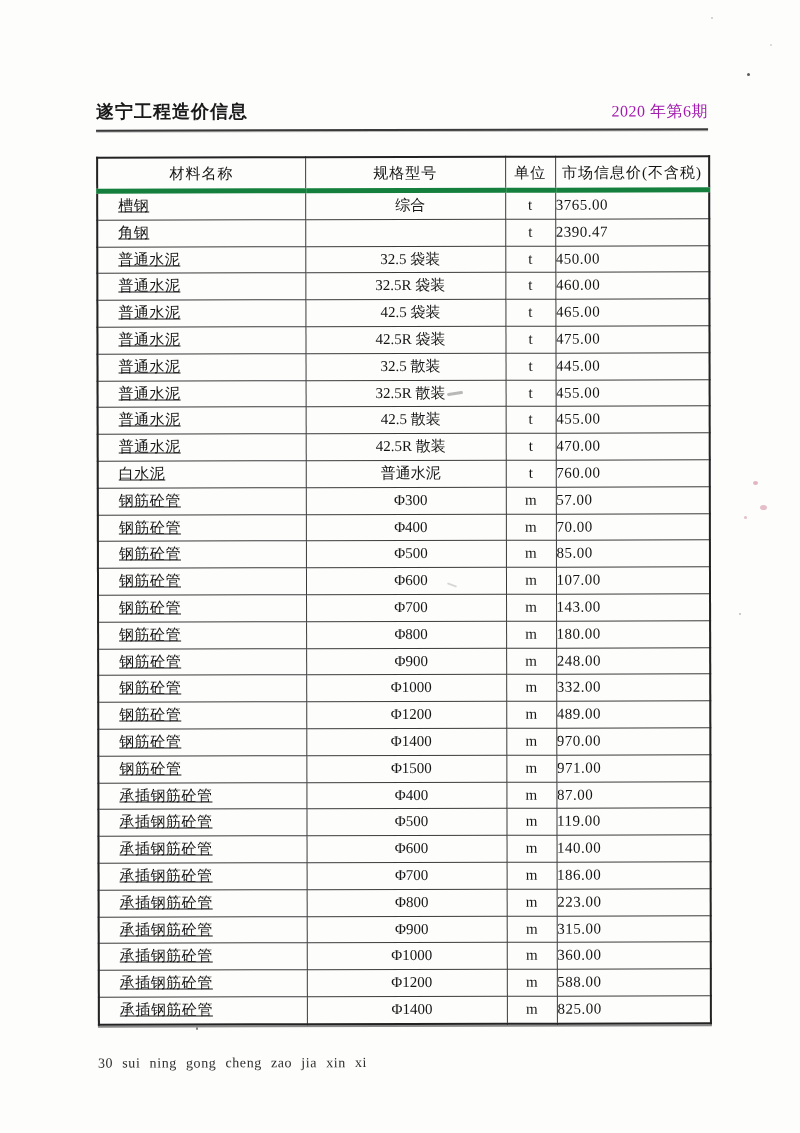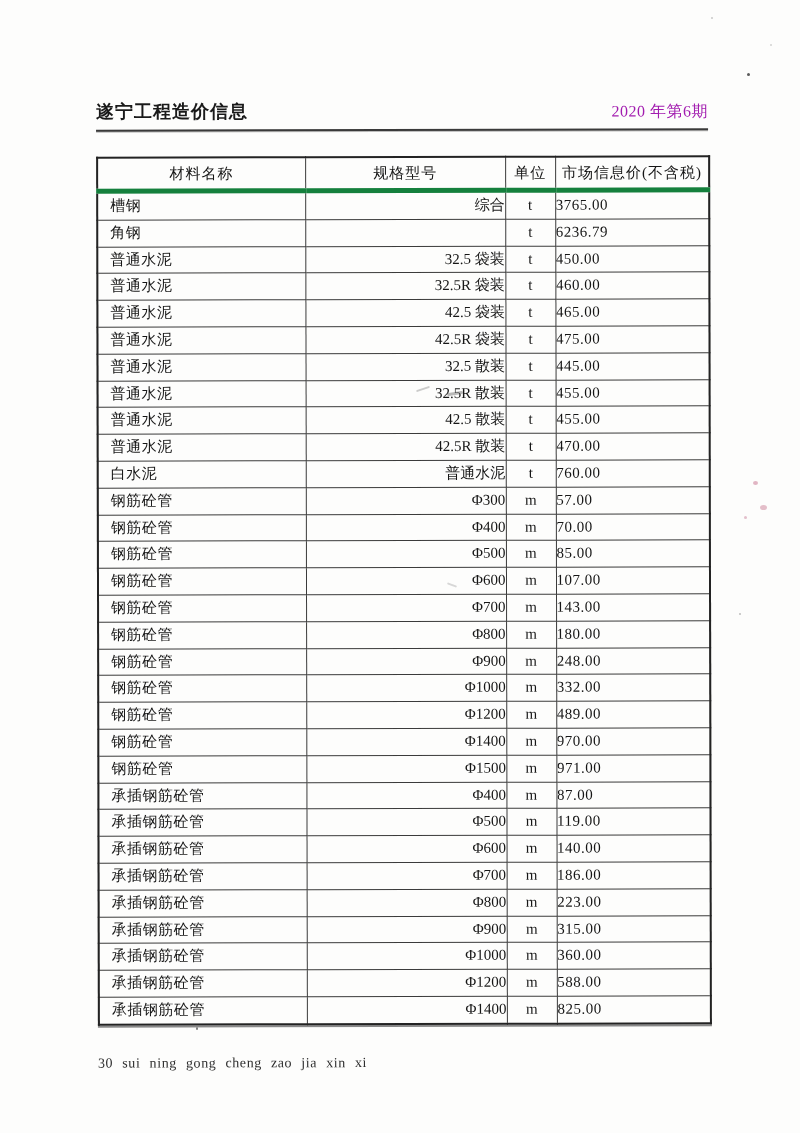--- a/index.html
+++ b/index.html
@@ -73,22 +73,22 @@
     border-bottom: 5px solid #15803d;
     letter-spacing: 1px;
   }
   .price-table tbody td {
     height: 25.8px;
     line-height: 25.8px;
   }
   .price-table tbody tr td {
     border-top: 1px solid #444;
   }
-  td.c-name { text-align: left; padding-left: 12px; letter-spacing: 0.5px; }
-  td.c-spec { text-align: right; padding-left: 10px; }
+  td.c-name { text-align: left; padding-left: 20px; letter-spacing: 0.5px; text-decoration: underline; }
+  td.c-spec { text-align: center; padding-left: 10px; }
   td.c-unit { text-align: center; }
   td.c-price { text-align: left; letter-spacing: 0.5px; }
   .price-table { box-shadow: 0 2px 0 rgba(40,40,40,0.55); }
   .page-footer {
     margin-top: 30px;
     font-size: 14px;
     color: #2e2e2e;
     letter-spacing: 0.6px;
     word-spacing: 5px;
   }
@@ -137,21 +137,21 @@
           <tr>
             <td class="c-name">槽钢</td>
             <td class="c-spec">综合</td>
             <td class="c-unit">t</td>
             <td class="c-price">3765.00</td>
           </tr>
           <tr>
             <td class="c-name">角钢</td>
             <td class="c-spec"></td>
             <td class="c-unit">t</td>
-            <td class="c-price">6236.79</td>
+            <td class="c-price">2390.47</td>
           </tr>
           <tr>
             <td class="c-name">普通水泥</td>
             <td class="c-spec">32.5 袋装</td>
             <td class="c-unit">t</td>
             <td class="c-price">450.00</td>
           </tr>
           <tr>
             <td class="c-name">普通水泥</td>
             <td class="c-spec">32.5R 袋装</td>

